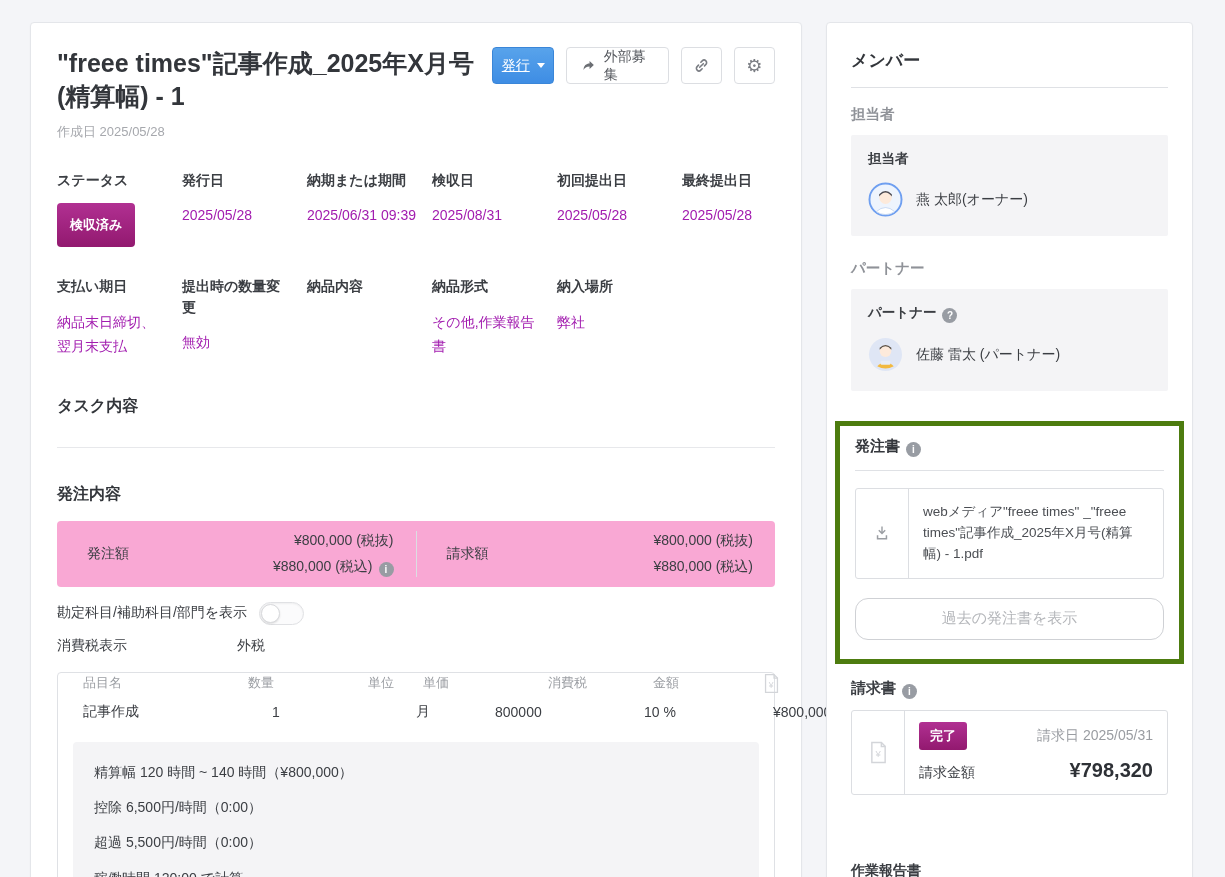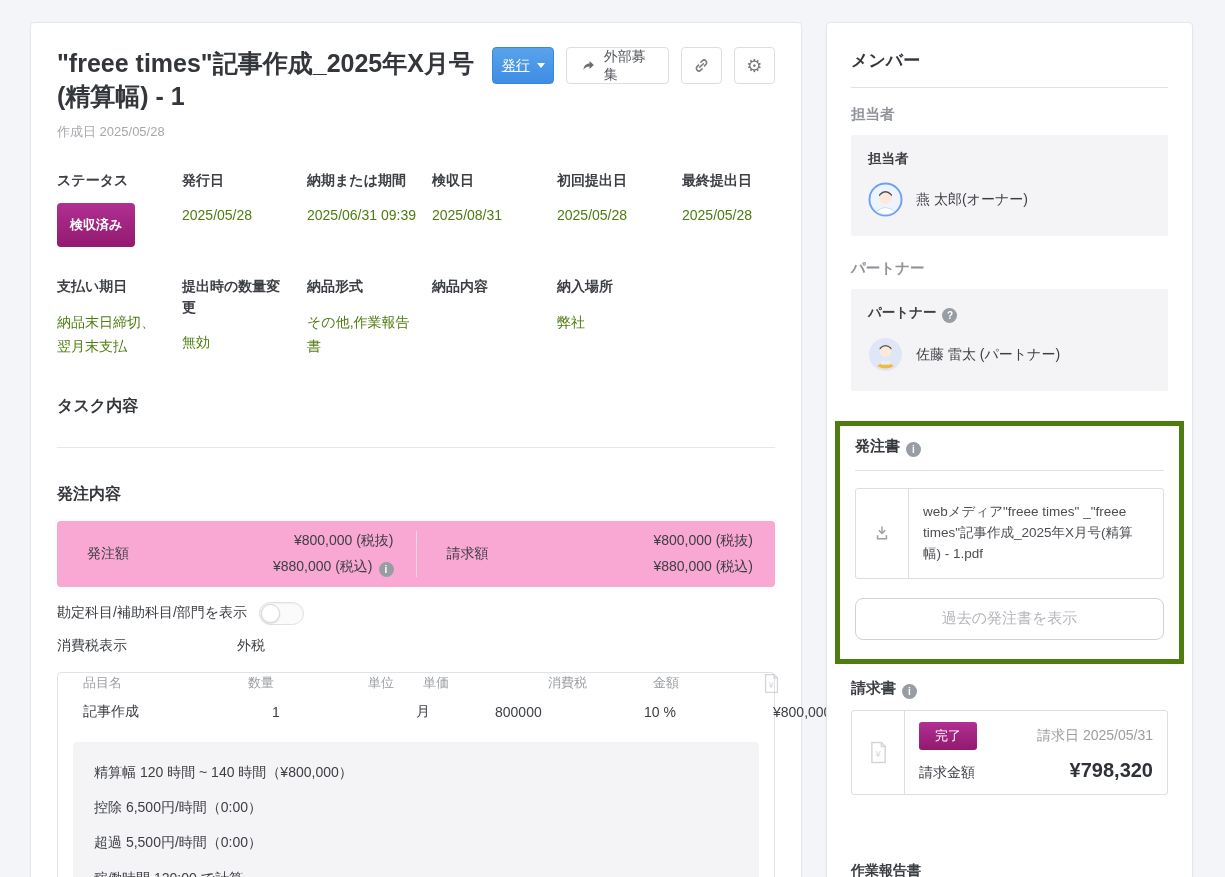--- a/index.html
+++ b/index.html
@@ -21,21 +21,21 @@
   .caret { width:0; height:0; border-left:4px solid transparent; border-right:4px solid transparent;
     border-top:5px solid #fff; }
   .btn-ghost { background:#fff; border:1px solid #dcdee2; color:#55585e; padding:0 15px; gap:8px; }
   .btn-icon { width:46px; background:#fff; border:1px solid #dcdee2; color:#7a7d83; }
   .created { margin-top:10px; font-size:13px; color:#a6a8ad; }
 
   
   .fgrid { display:grid; grid-template-columns:repeat(6,125px); margin-top:29px; }
   .f-label { font-size:14px; font-weight:bold; color:#3b3e43; line-height:1.45;
     margin-bottom:13px; padding-right:14px; }
-  .f-value { font-size:14px; color:#4d7c0f; line-height:1.75; padding-right:16px; }
+  .f-value { font-size:14px; color:#a21caf; line-height:1.75; padding-right:16px; }
   .badge { display:inline-block; padding:13px 13px; border-radius:4px; color:#fff;
     font-size:13px; font-weight:bold; background:linear-gradient(180deg,#b13092,#92196f); }
 
   .sec-h { font-size:16px; font-weight:bold; color:#33363b; }
   .divider { height:1px; background:#e7e8eb; margin-top:30px; }
 
   
   .amt-box { margin-top:16px; background:#f9a8d4; border-radius:4px; height:66px;
     display:flex; align-items:center; }
   .amt-half { flex:1; display:flex; align-items:center; padding:0 22px 0 30px; }
@@ -79,32 +79,32 @@
 
   .hl-box { margin:30px -16px 0 -16px; border:5px solid #4d7c0f; padding:11px 15px 9px; }
   .doc-h { font-size:15px; font-weight:bold; color:#33363b; }
   .hl-div { height:1px; background:#dfe1e5; margin-top:13px; }
   .file-card { margin-top:17px; border:1px solid #dcdee2; border-radius:3px; background:#fff;
     display:flex; min-height:88px; }
   .file-ico-cell { width:53px; flex:none; border-right:1px solid #dcdee2; display:flex;
     align-items:center; justify-content:center; }
   .file-name { padding:13px 14px; font-size:13.5px; line-height:1.55; color:#4b4e53; }
   .hist-btn { margin:19px 0 10px; height:42px; width:100%; border:1px solid #cfd1d5;
-    border-radius:8px; background:#fff; display:flex; align-items:center; justify-content:center;
+    border-radius:13px; background:#fff; display:flex; align-items:center; justify-content:center;
     font-size:15px; color:#b4b6ba; cursor:pointer; }
 
   .inv-h { margin-top:15px; font-size:15px; font-weight:bold; }
   .inv-card { margin-top:11px; border:1px solid #dcdee2; border-radius:3px; display:flex;
     min-height:76px; }
   .inv-ico-cell { width:53px; flex:none; border-right:1px solid #dcdee2; display:flex;
     align-items:center; justify-content:center; }
   .inv-body { flex:1; padding:11px 14px 12px; }
   .inv-r1 { display:flex; align-items:center; }
-  .badge-done { display:inline-block; width:58px; text-align:center; padding:5px 0;
-    border-radius:3px; color:#fff; font-size:13px; font-weight:normal;
+  .badge-done { display:inline-block; width:48px; text-align:center; padding:5px 0;
+    border-radius:3px; color:#fff; font-size:13px; font-weight:bold;
     background:linear-gradient(180deg,#b13092,#92196f); }
   .inv-date { margin-left:auto; font-size:14px; color:#9a9da2; }
   .inv-r2 { display:flex; align-items:baseline; margin-top:9px; }
   .inv-amt-label { font-size:14px; }
   .inv-amt { margin-left:auto; font-size:20px; font-weight:bold; color:#2e3136; }
 
   .report-h { margin-top:67px; font-size:14px; font-weight:bold; }
 
   svg { display:block; }
 </style>
@@ -171,26 +171,26 @@
   <div class="fgrid">
     <div>
       <div class="f-label">支払い期日</div>
       <div class="f-value">納品末日締切、翌月末支払</div>
     </div>
     <div>
       <div class="f-label">提出時の数量変更</div>
       <div class="f-value">無効</div>
     </div>
     <div>
+      <div class="f-label">納品内容</div>
+      <div class="f-value"></div>
+    </div>
+    <div>
       <div class="f-label">納品形式</div>
       <div class="f-value">その他,作業報告書</div>
-    </div>
-    <div>
-      <div class="f-label">納品内容</div>
-      <div class="f-value"></div>
     </div>
     <div>
       <div class="f-label">納入場所</div>
       <div class="f-value">弊社</div>
     </div>
   </div>
 
   <div class="sec-h" style="margin-top:37px">タスク内容</div>
   <div class="divider"></div>
 

